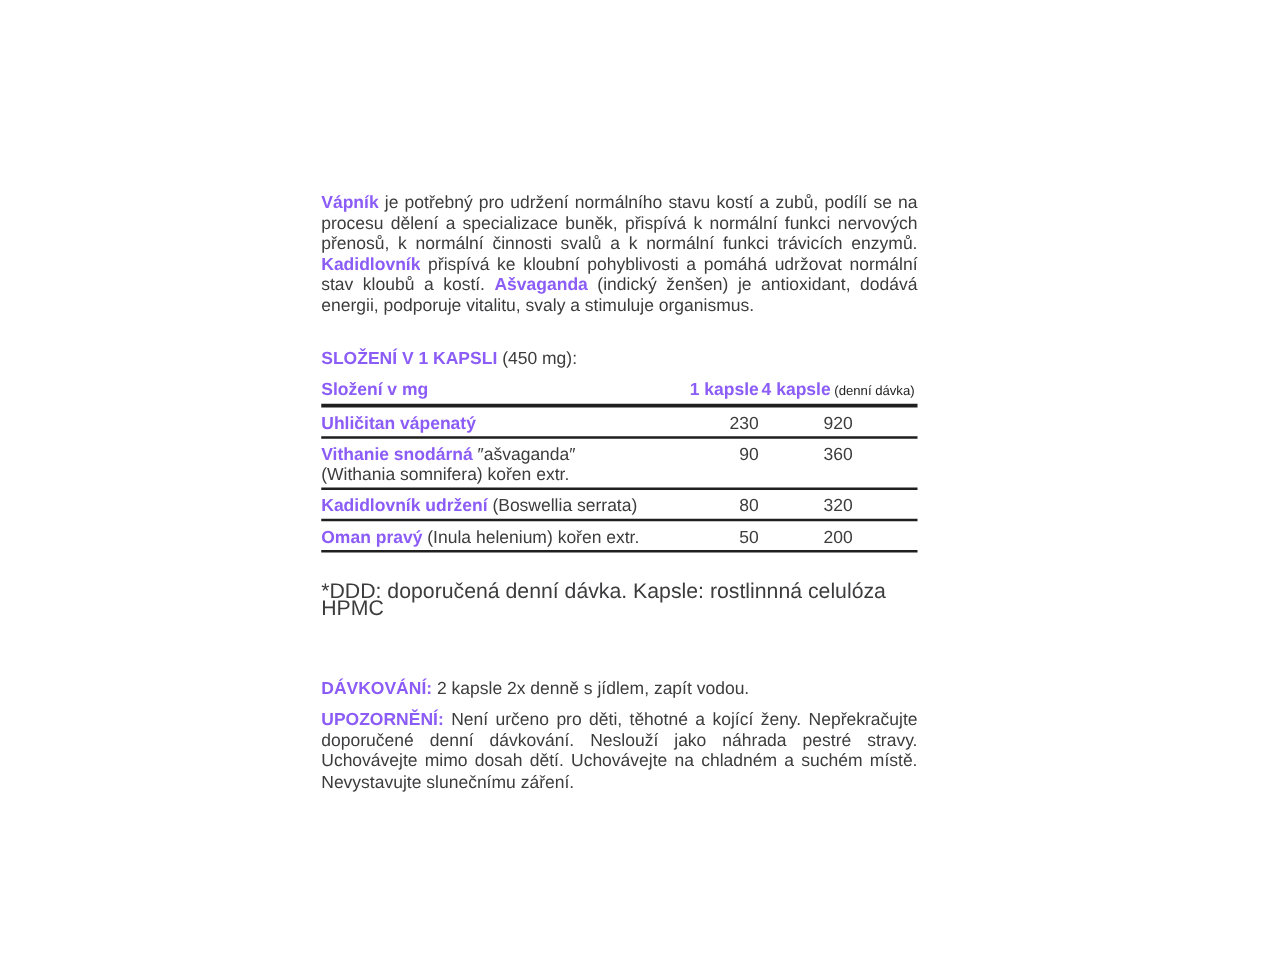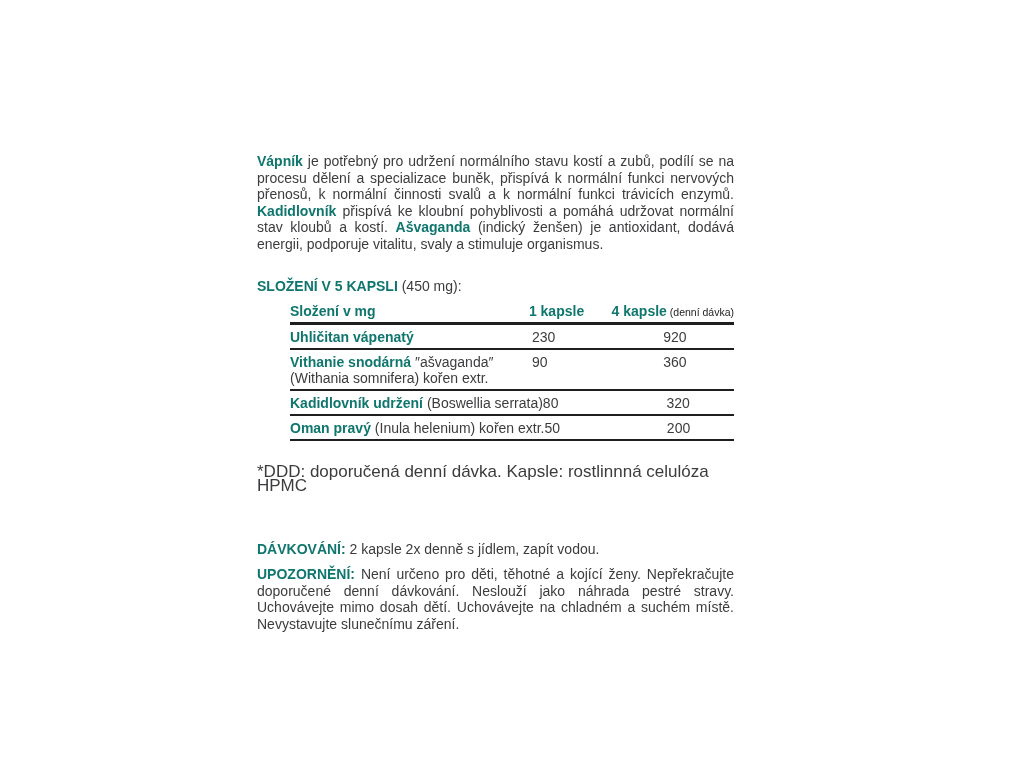--- a/index.html
+++ b/index.html
@@ -18,47 +18,46 @@
   .doc {
     position: absolute;
     left: 257px;
     top: 153px;
     width: 477px;
     font-size: 14px;
     line-height: 16.5px;
   }
   b, .b {
     font-weight: 700;
-    color: #0f766e;
+    color: #8b5cf6;
   }
   .intro {
     margin: 0;
     text-align: justify;
   }
   .section-heading {
     margin-top: 26px;
     line-height: 17px;
     white-space: nowrap;
   }
   
   .ing-table {
     margin-top: 6px;
-    margin-left: 33px;
   }
   .t-row {
     display: flex;
     align-items: flex-start;
     padding: 4px 0 3px 0;
     line-height: 16px;
   }
   .t-row.header {
     padding: 2px 0 2px 0;
   }
   .col-name  { width: 260px; }
-  .col-v1    { width: 90px;  text-align: left; }
+  .col-v1    { width: 90px;  text-align: right; }
   .col-v4    { width: 127px; text-align: center; white-space: nowrap; }
   .col-name .l1 { white-space: nowrap; }
   .rule {
     height: 2px;
     background: #1f1f1f;
   }
   .rule.thick {
     height: 3px;
   }
   .dose-note {
@@ -80,21 +79,21 @@
     text-align: justify;
   }
 </style>
 </head>
 <body>
 
 <div class="doc">
 
   <p class="intro"><b>Vápník</b><span> je potřebný pro udržení normálního stavu kostí a zubů, podílí se na procesu dělení a specializace buněk, přispívá k normální funkci nervových přenosů, k normální činnosti svalů a k normální funkci trávicích enzymů. </span><b>Kadidlovník</b><span> přispívá ke kloubní pohyblivosti a pomáhá udržovat normální stav kloubů a kostí. </span><b>Ašvaganda</b><span> (indický ženšen) je antioxidant, dodává energii, podporuje vitalitu, svaly a stimuluje organismus.</span></p>
 
-  <div class="section-heading"><b>SLOŽENÍ V 5 KAPSLI</b><span> (450 mg):</span></div>
+  <div class="section-heading"><b>SLOŽENÍ V 1 KAPSLI</b><span> (450 mg):</span></div>
 
   <div class="ing-table">
 
     <div class="t-row header">
       <div class="col-name b">Složení v mg</div>
       <div class="col-v1 b">1 kapsle</div>
       <div class="col-v4"><b>4 kapsle</b><span class="dose-note"> (denní dávka)</span></div>
     </div>
     <div class="rule thick"></div>
 

